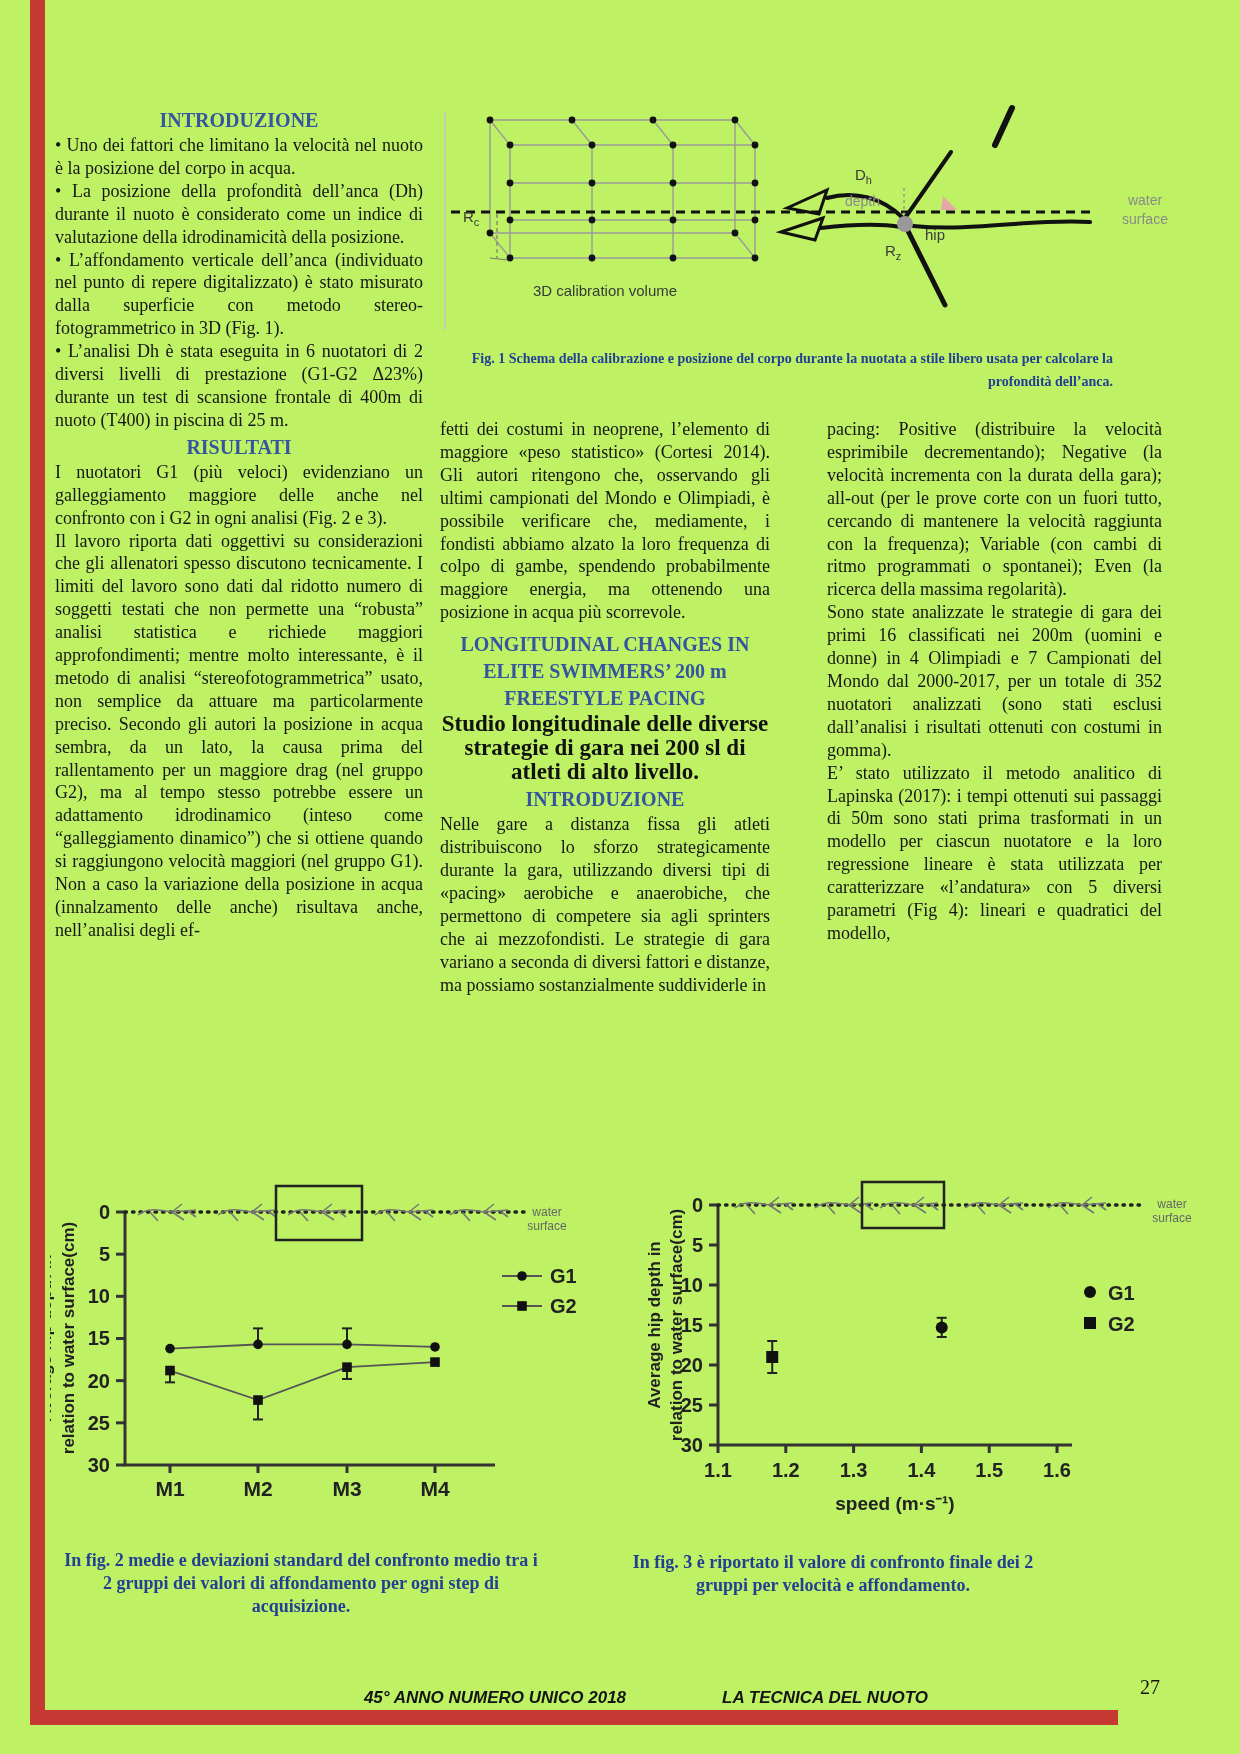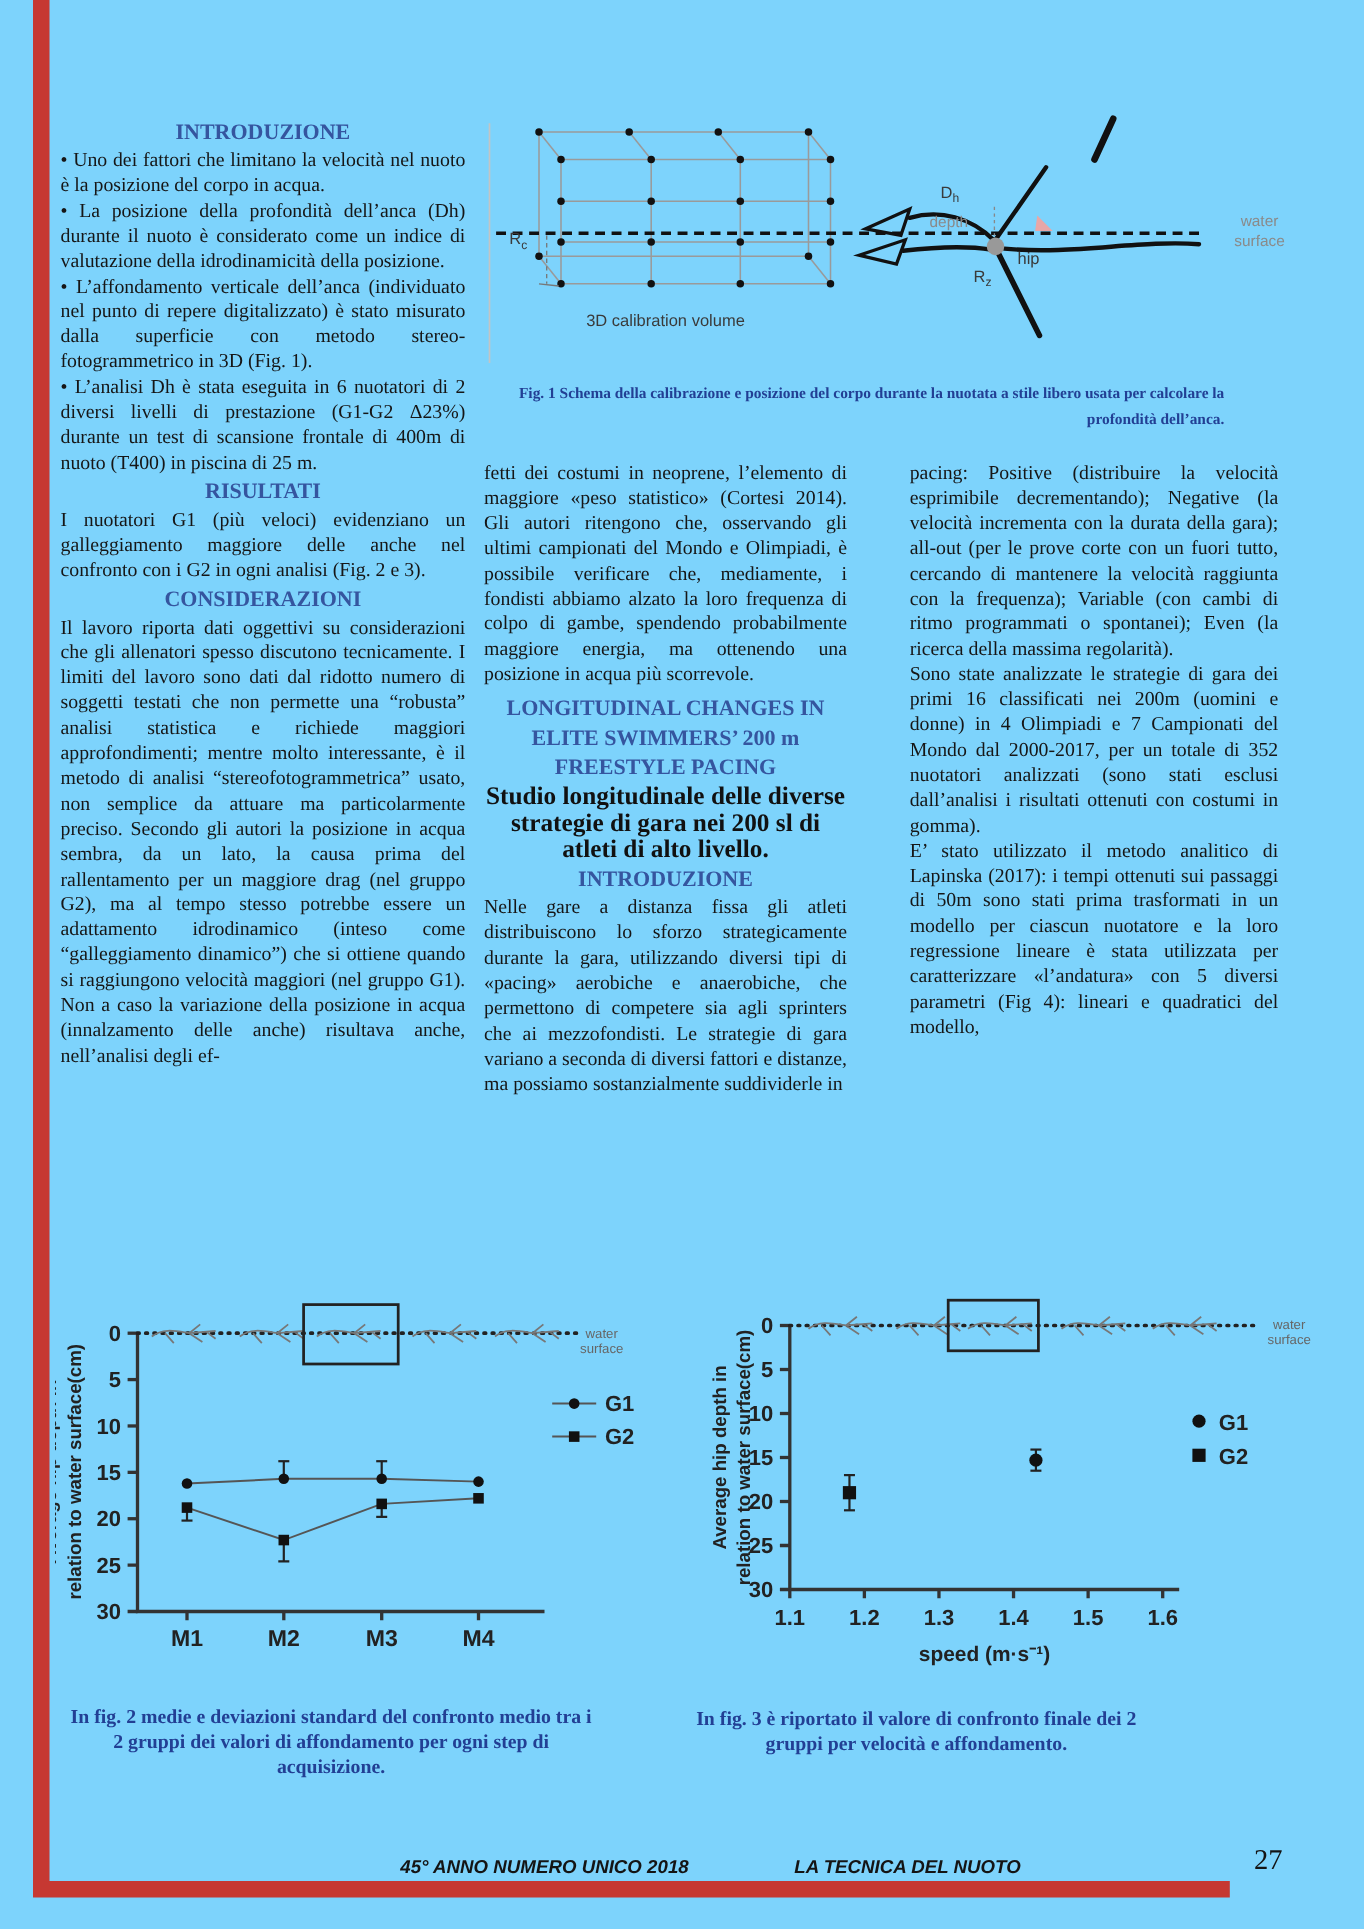--- a/index.html
+++ b/index.html
@@ -1,28 +1,28 @@
 <!DOCTYPE html>
 <html><head>
 <meta charset="utf-8">
 <style>
 *{margin:0;padding:0;box-sizing:border-box}
 html,body{background:#fff}
 body{width:1240px;height:1754px;font-family:"Liberation Serif",serif}
-.page{position:relative;width:1240px;height:1754px;background:#7dd3fc;overflow:hidden}
+.page{position:relative;width:1240px;height:1754px;background:#bef264;overflow:hidden}
 .redbar{position:absolute;background:#c63832}
 .col{position:absolute;font-size:18px;line-height:22.9px;color:#161616;text-align:justify}
 .col p{margin:0}
 .sec{font-size:20px;font-weight:bold;color:#35559f;text-align:center;line-height:24px;margin:3px 0 2px 0}
 .subt{font-size:23px;font-weight:bold;text-align:center;line-height:24px;color:#111}
 .auth .it{font-style:italic}
 .cap{position:absolute;font-weight:bold;color:#223f94;text-align:center;font-size:18px;line-height:23px}
 .fig1cap{position:absolute;font-weight:bold;color:#223f94;text-align:right;font-size:14px;line-height:23px}
 .footer{position:absolute;font-family:"Liberation Sans",sans-serif;font-weight:bold;font-style:italic;font-size:17px;color:#141414;text-align:center}
-.pagenum{position:absolute;font-size:26px;color:#141414}
+.pagenum{position:absolute;font-size:20px;color:#141414}
 svg text{font-family:"Liberation Sans",sans-serif;font-weight:bold;fill:#222}
 svg text.cw{font-weight:normal;fill:#666}
 svg text.fl{font-weight:normal;fill:#3a3a3a;font-size:15px}
 svg text.flg{font-weight:normal;fill:#8a8a8a;font-size:14px}
 .wire{stroke:#9a9a9a;stroke-width:1.4;fill:none}
 .swimstroke{stroke:#111;fill:none;stroke-linecap:round}
 </style>
 </head>
 <body>
 
@@ -32,21 +32,20 @@
   <div class="redbar" style="left:30px;top:1710px;width:1088px;height:15px"></div>
 
   <div class="col" style="left:55px;top:105px;width:368px">
     <div class="sec">INTRODUZIONE</div>
     <p>• Uno dei fattori che limitano la velocità nel nuoto è la posizione del corpo in acqua.</p>
     <p>• La posizione della profondità dell’anca (Dh) durante il nuoto è considerato come un indice di valutazione della idrodinamicità della posizione.</p>
     <p>• L’affondamento verticale dell’anca (individuato nel punto di repere digitalizzato) è stato misurato dalla superficie con metodo stereo-fotogrammetrico in 3D (Fig. 1).</p>
     <p>• L’analisi Dh è stata eseguita in 6 nuotatori di 2 diversi livelli di prestazione (G1-G2 Δ23%) durante un test di scansione frontale di 400m di nuoto (T400) in piscina di 25 m.</p>
     <div class="sec">RISULTATI</div>
     <p>I nuotatori G1 (più veloci) evidenziano un galleggiamento maggiore delle anche nel confronto con i G2 in ogni analisi (Fig. 2 e 3).</p>
-    <div class="sec">CONSIDERAZIONI</div>
     <p>Il lavoro riporta dati oggettivi su considerazioni che gli allenatori spesso discutono tecnicamente. I limiti del lavoro sono dati dal ridotto numero di soggetti testati che non permette una “robusta” analisi statistica e richiede maggiori approfondimenti; mentre molto interessante, è il metodo di analisi “stereofotogrammetrica” usato, non semplice da attuare ma particolarmente preciso. Secondo gli autori la posizione in acqua sembra, da un lato, la causa prima del rallentamento per un maggiore drag (nel gruppo G2), ma al tempo stesso potrebbe essere un adattamento idrodinamico (inteso come “galleggiamento dinamico”) che si ottiene quando si raggiungono velocità maggiori (nel gruppo G1). Non a caso la variazione della posizione in acqua (innalzamento delle anche) risultava anche, nell’analisi degli ef-</p>
   </div>
 
   <svg style="position:absolute;left:435px;top:100px" width="745" height="240" viewBox="0 0 745 240">
     <line x1="10" y1="12" x2="10" y2="230" stroke="#c4c4c4" stroke-width="1.5"></line>
     <g id="fig1-cube">
         <line x1="75" y1="45" x2="75" y2="158" class="wire"></line>
         <line x1="157" y1="45" x2="157" y2="158" class="wire"></line>
         <line x1="238" y1="45" x2="238" y2="158" class="wire"></line>
         <line x1="320" y1="45" x2="320" y2="158" class="wire"></line>

